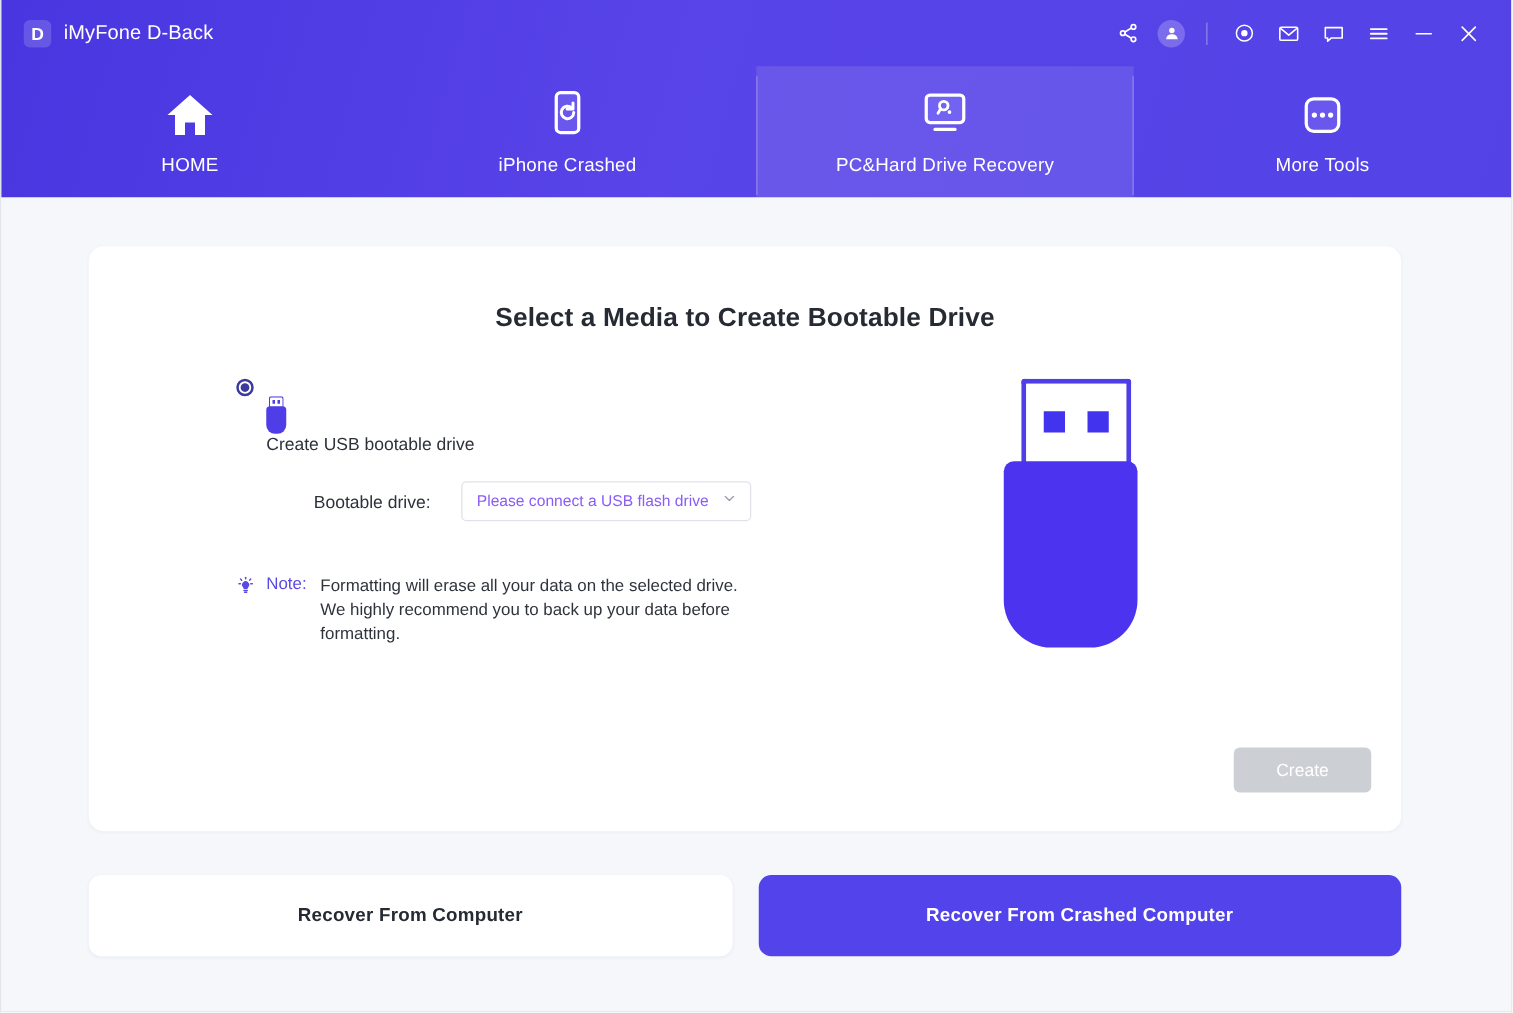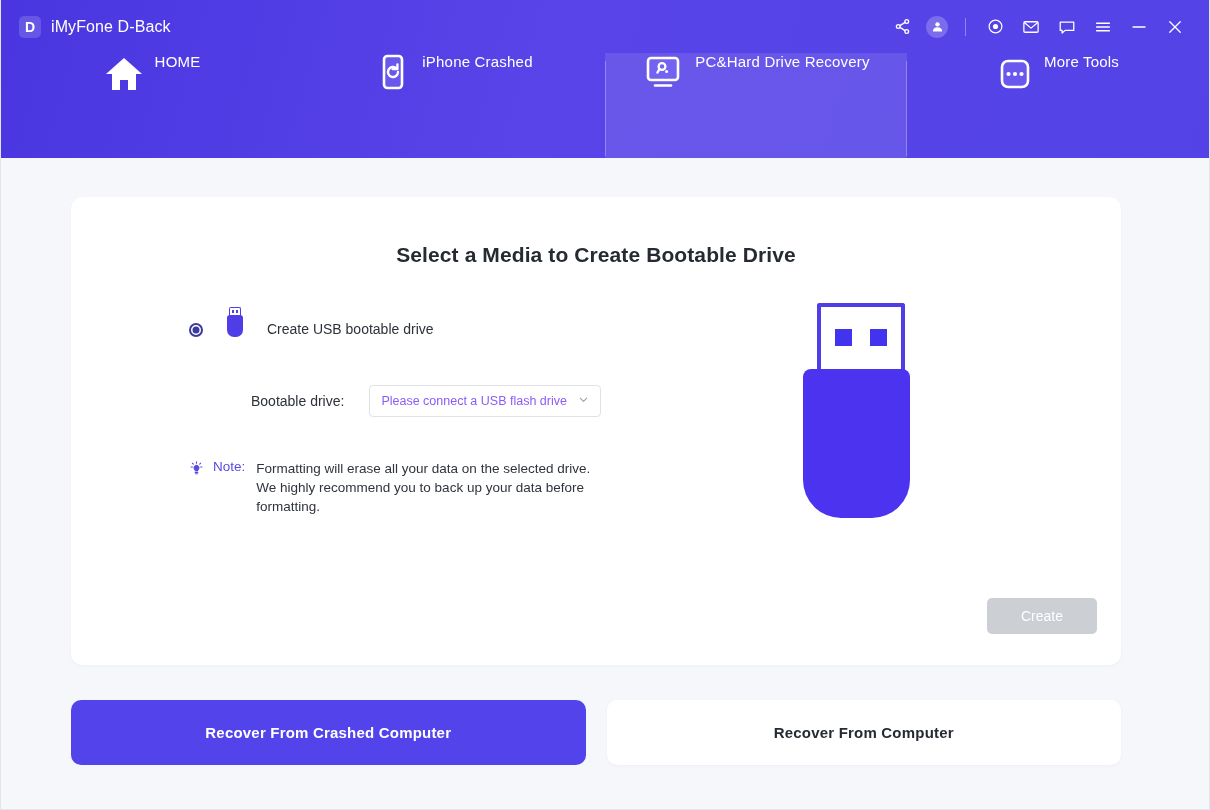--- a/index.html
+++ b/index.html
@@ -109,22 +109,22 @@
   
   .navtabs {
     display: flex;
     height: 105px;
     align-items: stretch;
   }
 
   .tab {
     flex: 1;
     display: flex;
-    flex-direction: row;
-    align-items: flex-start;
+    flex-direction: column;
+    align-items: center;
     justify-content: center;
     gap: 11px;
     cursor: pointer;
     position: relative;
   }
 
   .tab.active {
     background: rgba(255,255,255,0.10);
   }
   .tab.active::before,
@@ -183,23 +183,24 @@
     margin-top: 36px;
   }
 
   .left-col {
     width: 560px;
     padding-left: 118px;
   }
 
   .option-row {
     display: flex;
-    align-items: flex-end;
+    align-items: flex-start;
     gap: 0;
     height: 34px;
+    flex-direction: column;
   }
 
   .radio {
     width: 14px;
     height: 14px;
     border-radius: 50%;
     border: 2px solid #3d3a9e;
     background: #ffffff;
     position: relative;
     cursor: pointer;
@@ -600,18 +601,18 @@
 
       </div>
 
       <div class="create-wrap">
         <button class="create-btn">Create</button>
       </div>
 
     </div>
 
     <div class="bottom-row">
+      <div class="bottom-btn secondary">Recover From Computer</div>
       <div class="bottom-btn primary">Recover From Crashed Computer</div>
-      <div class="bottom-btn secondary">Recover From Computer</div>
     </div>
 
   </div>
 </div>
 
 </body></html>

